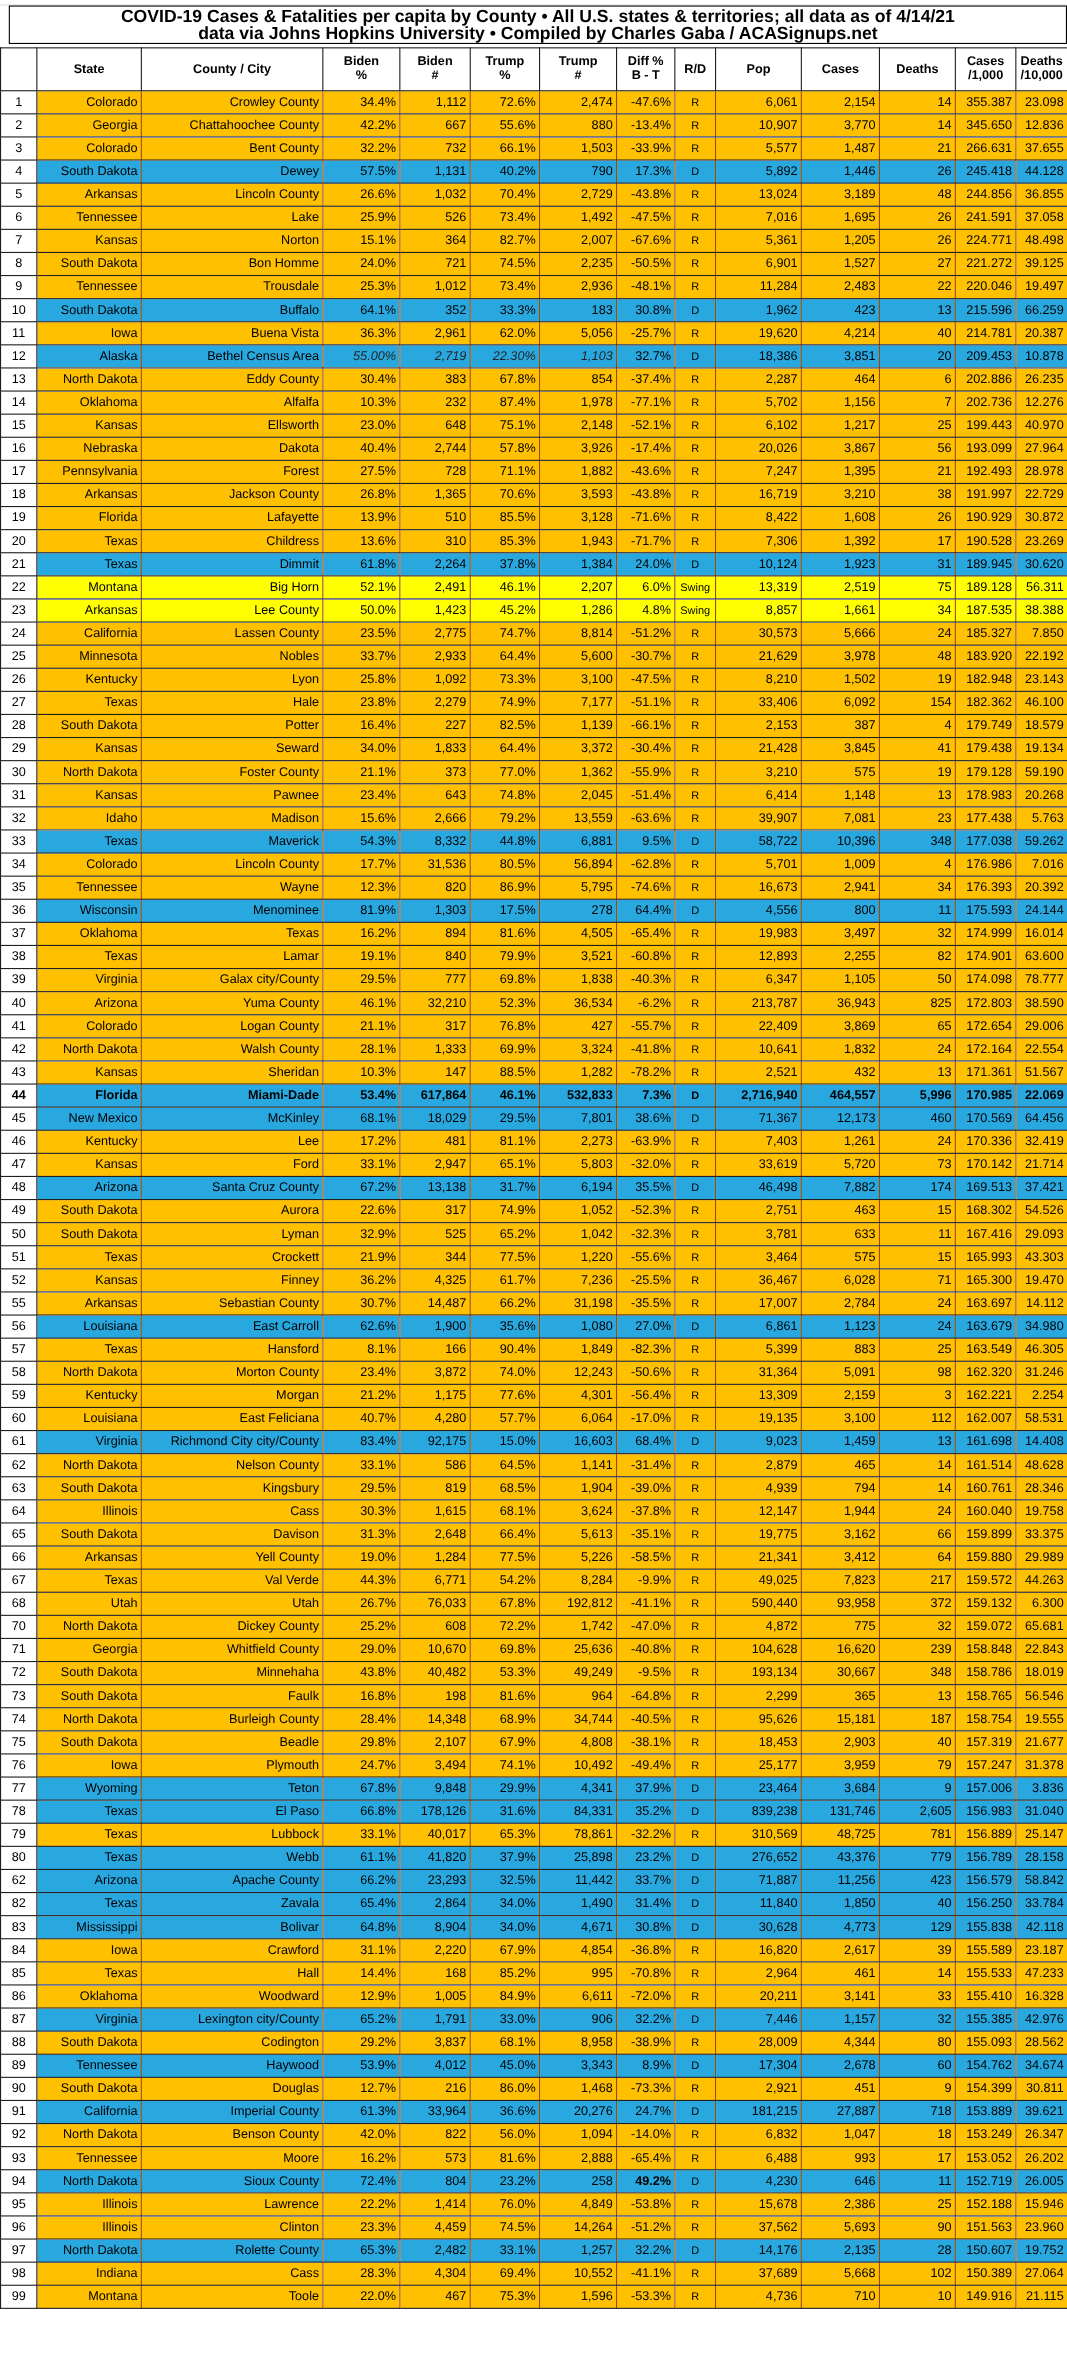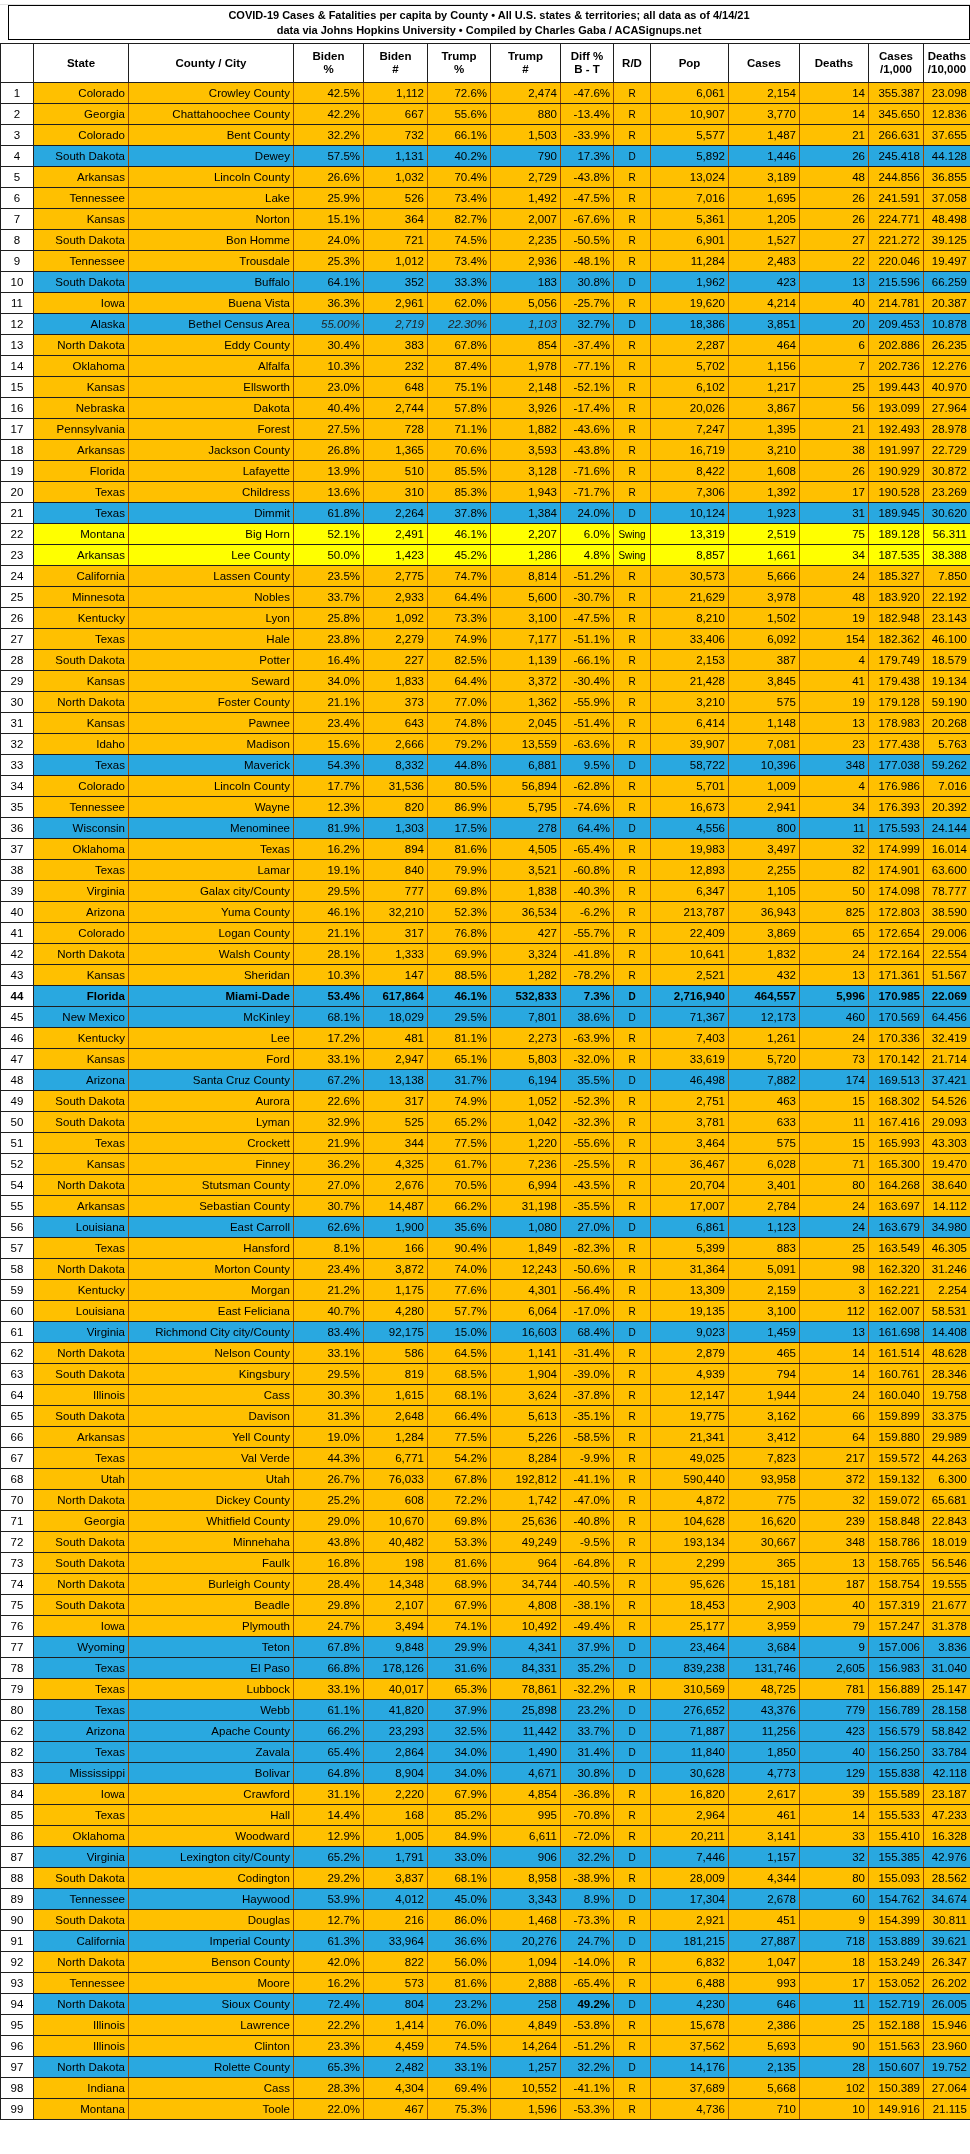--- a/index.html
+++ b/index.html
@@ -1,20 +1,20 @@
 <!DOCTYPE html>
 <html><head>
 <meta charset="utf-8">
 <style>
   html,body{margin:0;padding:0;background:#fff;}
   body{font-family:"Liberation Sans",sans-serif;color:#000;width:970px;}
   .sheet{width:970px;position:relative;}
   .topstrip{height:4px;border-bottom:1px solid #e2e2e2;}
   .titlebox{margin-left:8px;border:1.5px solid #000;background:#fff;text-align:center;
-    font-weight:bold;font-size:11px;line-height:15px;padding:2px 0 1px 0;}
+    font-weight:bold;font-size:16px;line-height:15px;padding:2px 0 1px 0;}
   .gap{height:3px;}
   table{border-collapse:collapse;table-layout:fixed;width:970px;font-size:11.5px;}
   th{background:#fff;border:1px solid #1f1f1f;font-weight:bold;font-size:11.5px;
      text-align:center;vertical-align:middle;white-space:pre-line;line-height:13px;height:38px;padding:0;}
   td{height:20px;padding:0 3px 0 1px;overflow:hidden;white-space:nowrap;
      border-bottom:1px solid #1f1f1f;border-top:1px solid #1f1f1f;vertical-align:middle;}
   td.rank{background:#fff;border:1px solid #1f1f1f;text-align:center;padding:0;}
   tr.R td.c{background:#FFC000;}
   tr.D td.c{background:#29A8E0;}
   tr.S td.c{background:#FFFF00;}
@@ -76,21 +76,21 @@
 /1,000</th>
         <th>Deaths
 /10,000</th>
       </tr>
     </thead>
     <tbody id="tbody">
         <tr class="R">
           <td class="rank">1</td>
           <td class="c ra">Colorado</td>
           <td class="c ra">Crowley County</td>
-          <td class="c ra">42.5%</td>
+          <td class="c ra">34.4%</td>
           <td class="c ra">1,112</td>
           <td class="c ra">72.6%</td>
           <td class="c ra">2,474</td>
           <td class="c ra">-47.6%</td>
           <td class="c ce party">R</td>
           <td class="c ra">6,061</td>
           <td class="c ra">2,154</td>
           <td class="c ra">14</td>
           <td class="c ra">355.387</td>
           <td class="c ra">23.098</td>
@@ -905,36 +905,20 @@
           <td class="c ra">7,236</td>
           <td class="c ra">-25.5%</td>
           <td class="c ce party">R</td>
           <td class="c ra">36,467</td>
           <td class="c ra">6,028</td>
           <td class="c ra">71</td>
           <td class="c ra">165.300</td>
           <td class="c ra">19.470</td>
         </tr>
         <tr class="R">
-          <td class="rank">54</td>
-          <td class="c ra">North Dakota</td>
-          <td class="c ra">Stutsman County</td>
-          <td class="c ra">27.0%</td>
-          <td class="c ra">2,676</td>
-          <td class="c ra">70.5%</td>
-          <td class="c ra">6,994</td>
-          <td class="c ra">-43.5%</td>
-          <td class="c ce party">R</td>
-          <td class="c ra">20,704</td>
-          <td class="c ra">3,401</td>
-          <td class="c ra">80</td>
-          <td class="c ra">164.268</td>
-          <td class="c ra">38.640</td>
-        </tr>
-        <tr class="R">
           <td class="rank">55</td>
           <td class="c ra">Arkansas</td>
           <td class="c ra">Sebastian County</td>
           <td class="c ra">30.7%</td>
           <td class="c ra">14,487</td>
           <td class="c ra">66.2%</td>
           <td class="c ra">31,198</td>
           <td class="c ra">-35.5%</td>
           <td class="c ce party">R</td>
           <td class="c ra">17,007</td>

